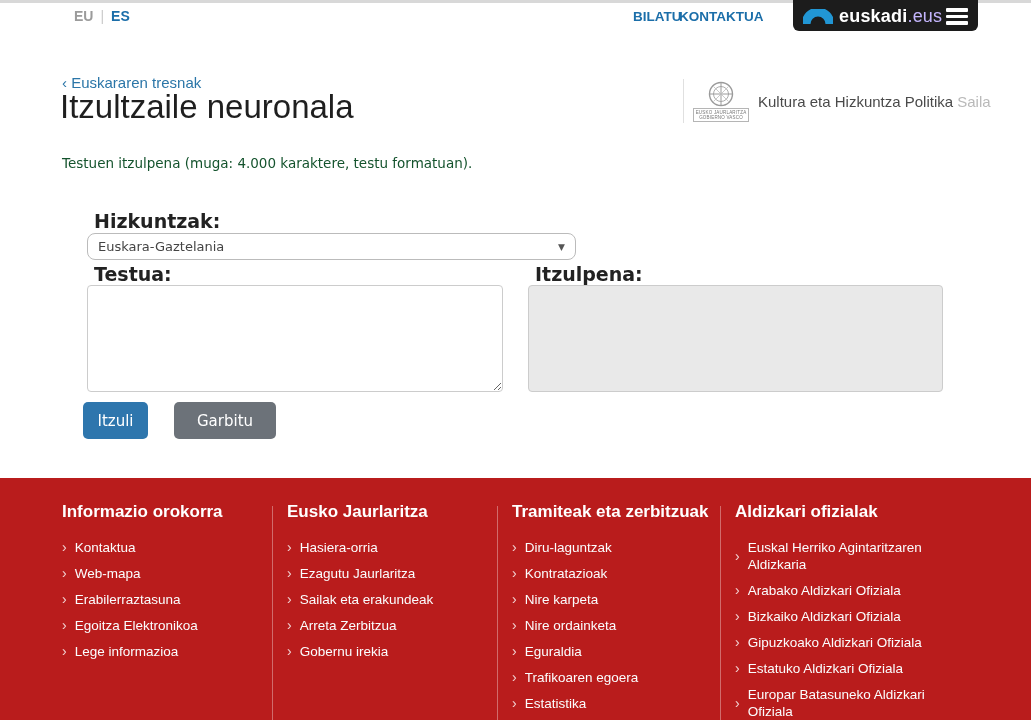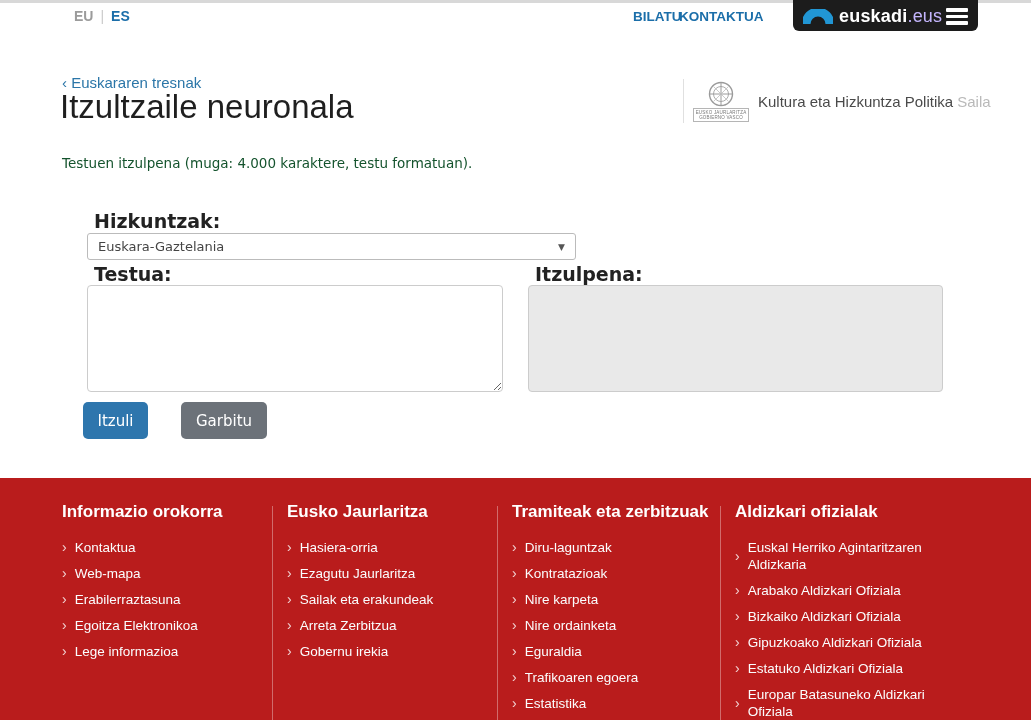--- a/index.html
+++ b/index.html
@@ -40,39 +40,39 @@
   .dept-suffix { color:#b9b9b9; }
   
   .intro { position:absolute; top:155px; left:62px; font-family:"DejaVu Sans",sans-serif; font-size:13.5px; color:#14532d; }
   
   .form-label { position:absolute; font-family:"DejaVu Sans",sans-serif; font-weight:bold; font-size:19px; color:#222; }
   #lbl-hizkuntzak { top:210px; left:94px; }
   #lbl-testua { top:263px; left:94px; }
   #lbl-itzulpena { top:263px; left:535px; }
   .selectbox {
     position:absolute; top:233px; left:87px; width:489px; height:27px;
-    border:1px solid #bbb; border-radius:3px; background:#fff;
+    border:1px solid #bbb; border-radius:8px; background:#fff;
     display:flex; align-items:center; padding:12px 10px;
     font-family:"DejaVu Sans",sans-serif; font-size:13px; color:#444; cursor:pointer;
   }
   .select-arrow { margin-left:auto; font-size:9px; color:#555; }
   textarea {
     position:absolute; top:285px; height:107px;
     border:1px solid #ccc; border-radius:4px;
     font-family:"DejaVu Sans",sans-serif; font-size:13px; padding:6px;
   }
   #txt-testua { left:87px; width:416px; background:#fff; resize:both; }
   #txt-itzulpena { left:528px; width:415px; background:#e9e9e9; resize:none; }
   .btn {
     position:absolute; top:402px; height:37px; border:none; border-radius:5px;
     color:#fff; font-family:"DejaVu Sans",sans-serif; font-size:15px; cursor:pointer;
     padding:0 14px;
   }
   #btn-itzuli { left:83px; width:65px; background:#2e76ad; }
-  #btn-garbitu { left:181px; width:86px; background:#6c7279; }
+  #btn-garbitu { left:174px; width:102px; background:#6c7279; }
   
   .footer { position:absolute; top:478px; left:0; width:1031px; height:304px; background:#b91c1c; }
   .fdivider { position:absolute; top:28px; width:1px; height:214px; background:rgba(255,255,255,0.35); }
   .fcol { position:absolute; top:24px; }
   .fcol-1 { left:62px;  width:200px; }
   .fcol-2 { left:287px; width:200px; }
   .fcol-3 { left:512px; width:200px; }
   .fcol-4 { left:735px; width:190px; }
   .fcol h3 { font-size:17px; font-weight:bold; color:#ffffff; margin:0 0 17px 0; }
   .fitem { display:flex; align-items:center; gap:8px; margin-bottom:9px; cursor:pointer; }

